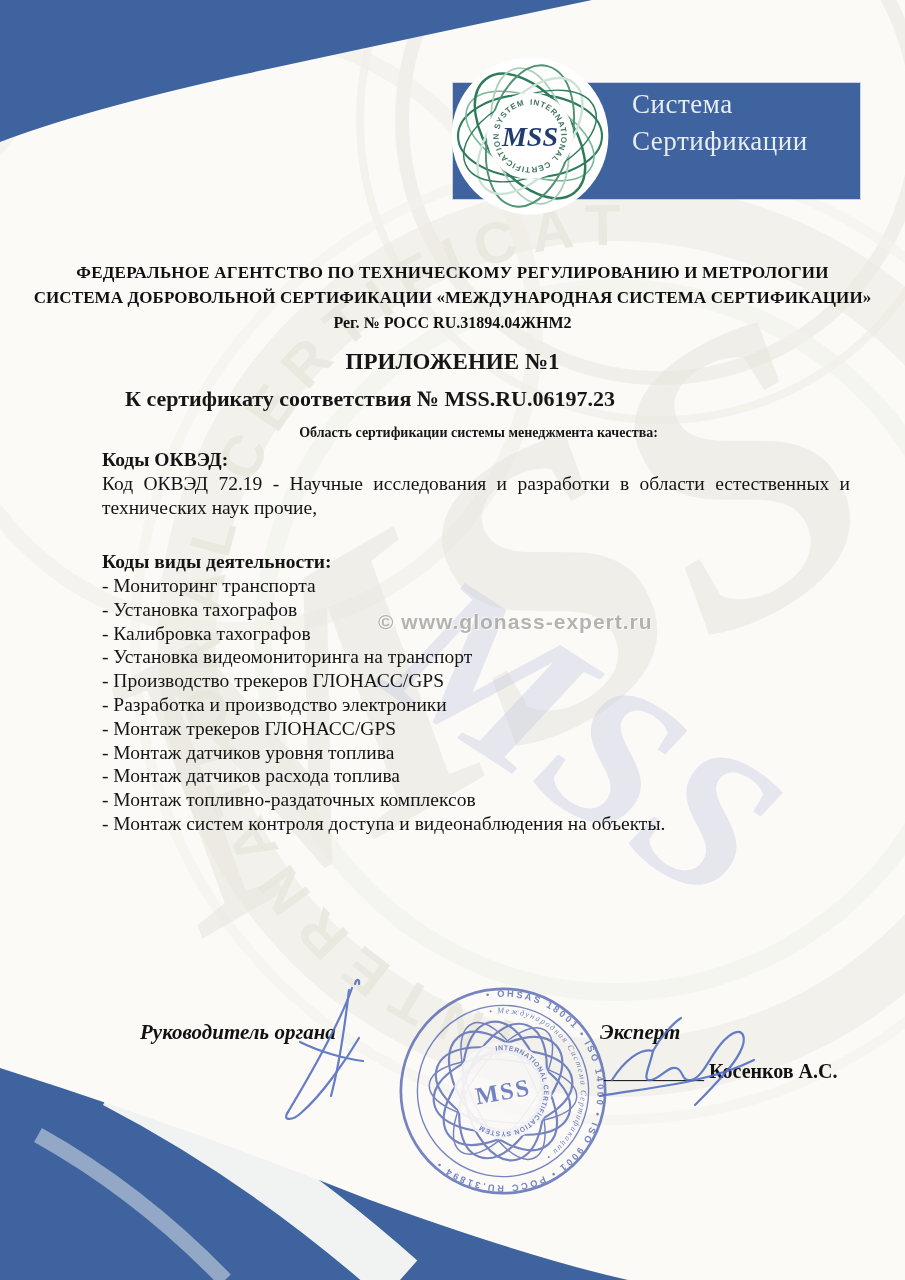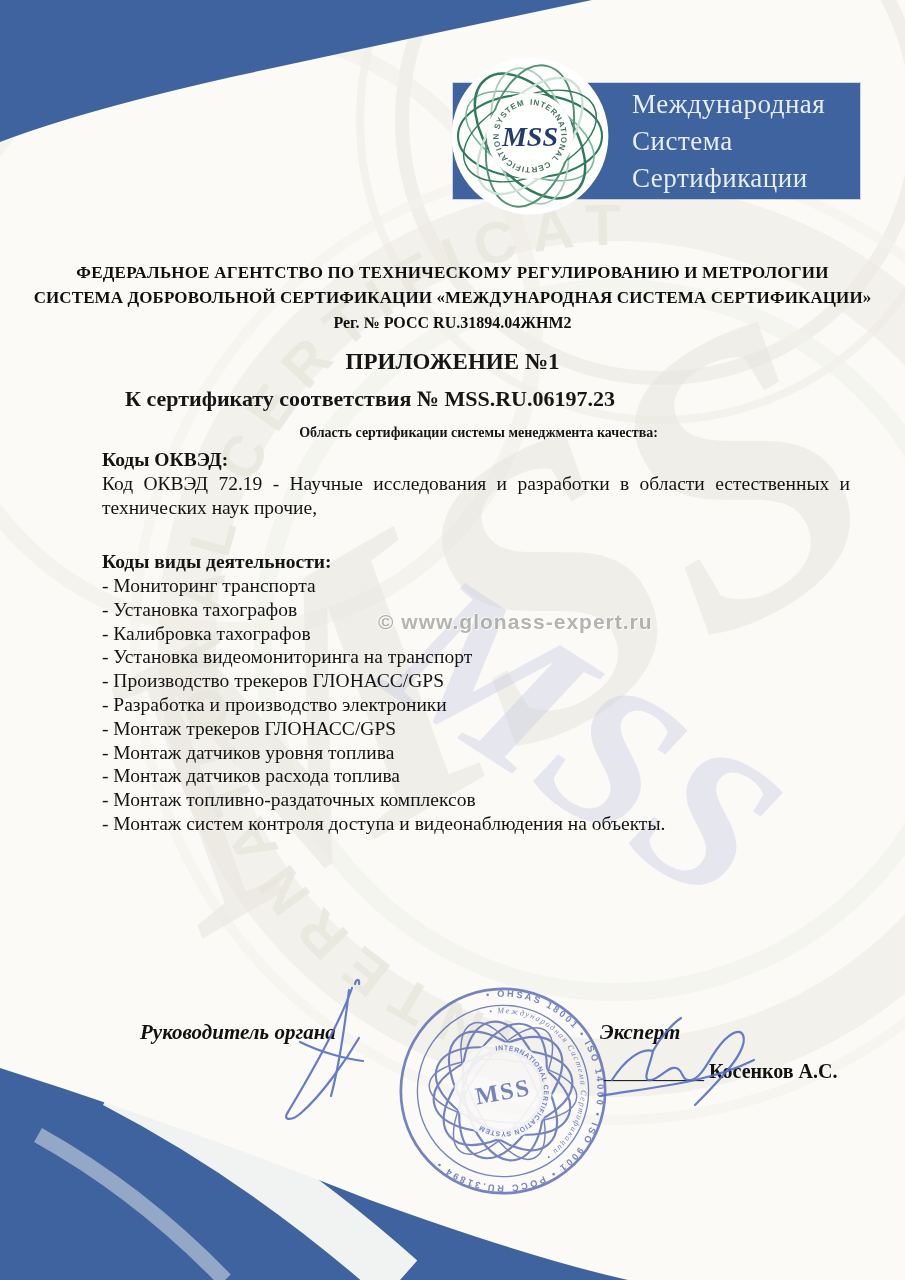--- a/index.html
+++ b/index.html
@@ -70,21 +70,20 @@
     <path d="M0,1068 Q180,1125 370,1200 Q530,1258 628,1280 L0,1280 Z" fill="#3e639e"></path>
     <path d="M115,1082 Q265,1160 400,1280" fill="none" stroke="#fbfaf7" stroke-width="52" opacity=".95"></path>
     <path d="M38,1135 Q140,1192 225,1280" fill="none" stroke="#fbfaf7" stroke-width="16" opacity=".45"></path>
   </svg>
 
   <div class="wm-mss-gray">MSS</div>
   <div class="wm-mss-lav">MSS</div>
 
   <div class="abs banner"></div>
   <div class="abs org-name">
-    <div>Международная</div>
     <div>Система</div>
     <div>Сертификации</div>
   </div>
 
   <div class="abs logo">
     <svg viewBox="0 0 200 200" width="160" height="160" xmlns="http://www.w3.org/2000/svg">
       <circle cx="100" cy="100" r="98" fill="#ffffff"></circle>
       <g fill="none">
         <ellipse cx="100" cy="100" rx="90" ry="52" stroke="#2e7b59" stroke-width="2.6"></ellipse>
         <ellipse cx="100" cy="100" rx="86" ry="46" stroke="#7cb79a" stroke-width="2" transform="rotate(26,100,100)"></ellipse>

